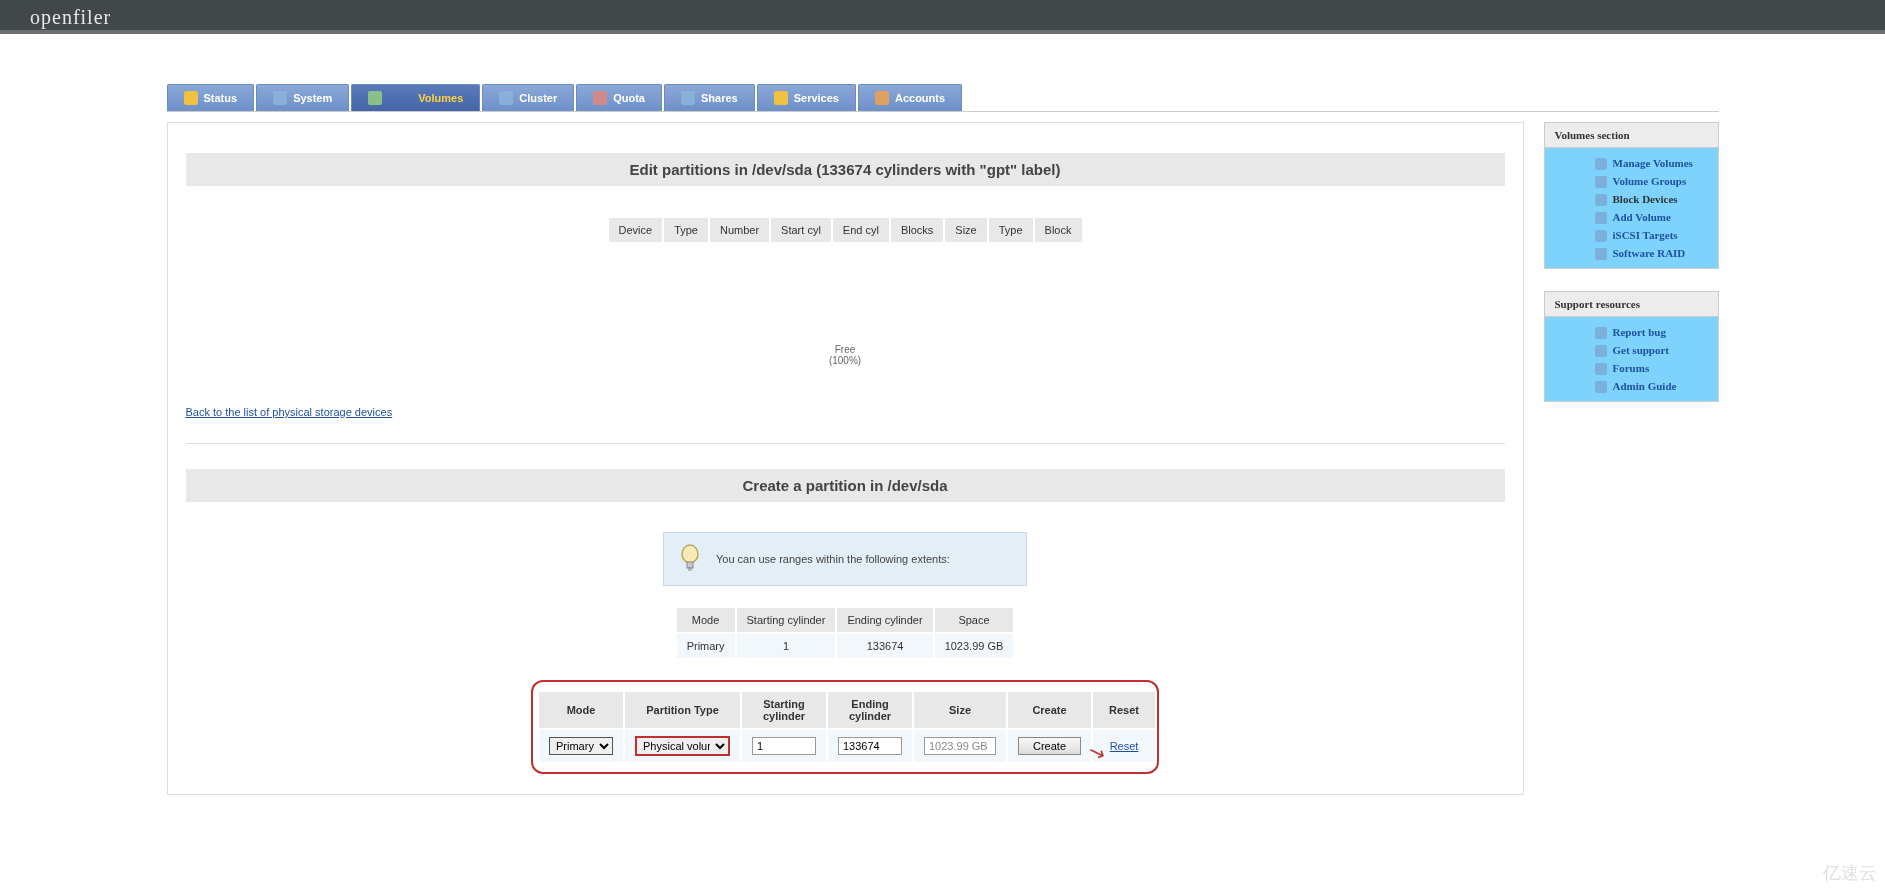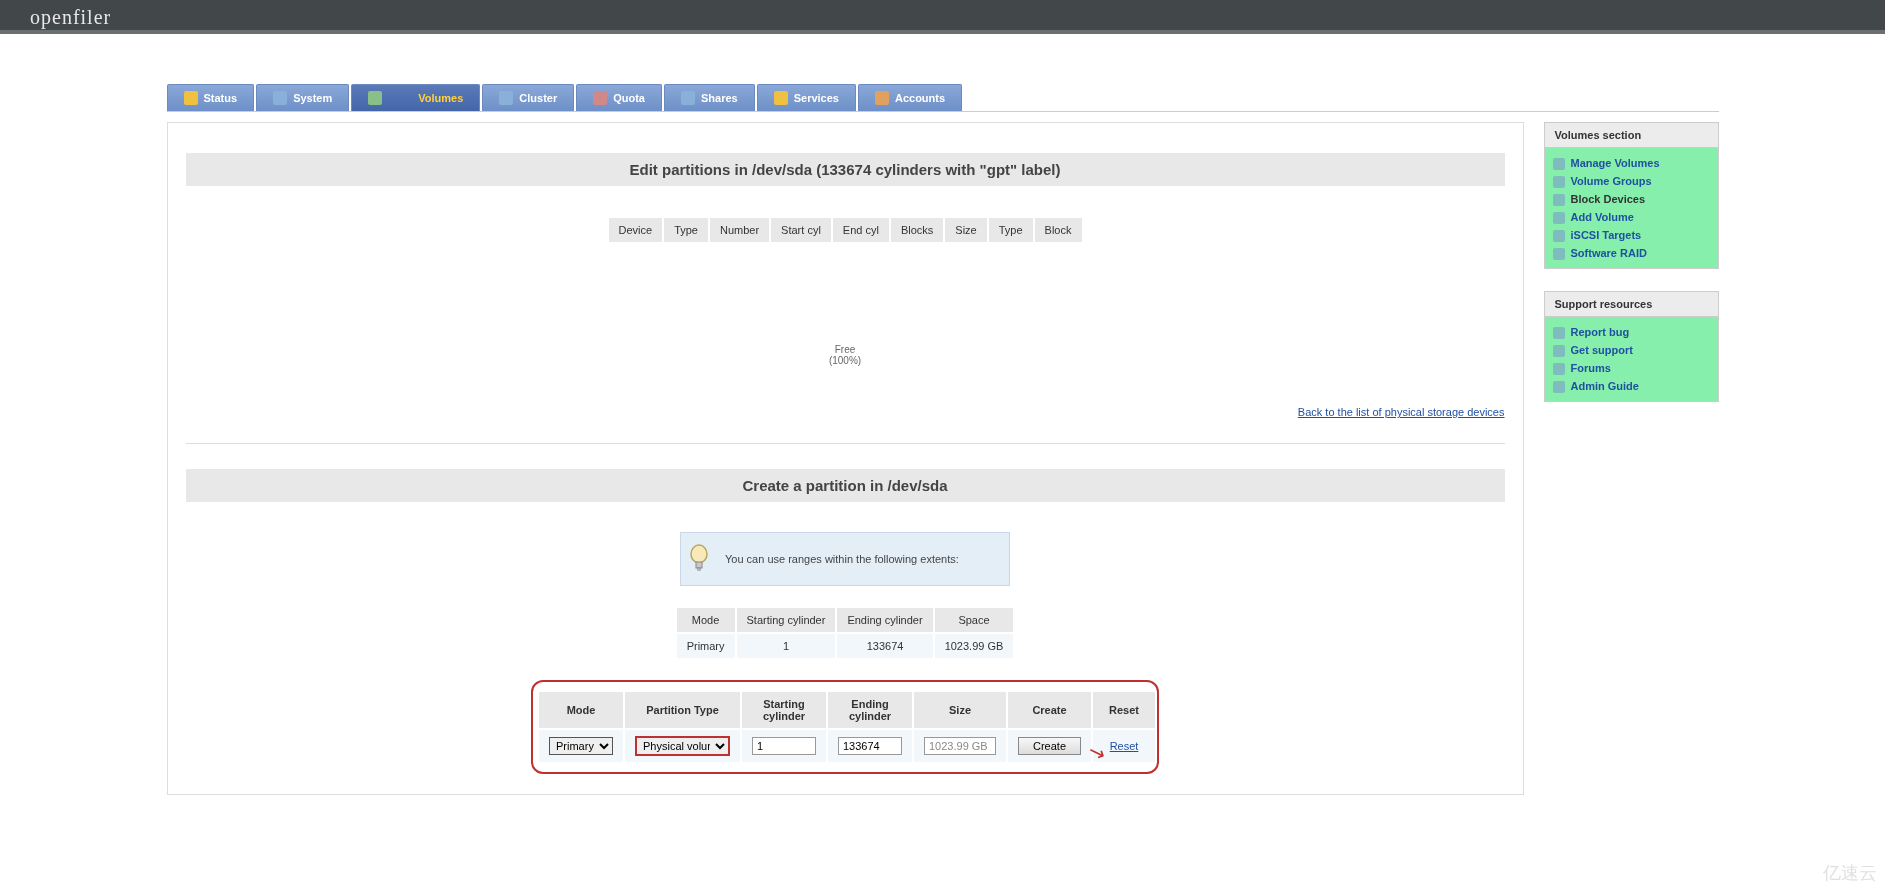--- a/index.html
+++ b/index.html
@@ -19,41 +19,41 @@
 .tabs { display:flex; border-bottom:1px solid #ccc; }
 .tab { padding: 6px 16px; border:1px solid #6a8ac0; border-bottom:none; background: linear-gradient(#8aa8d8, #6e90c8); color:#fff; font-weight:bold; font-size:11px; display:flex; align-items:center; gap:6px; margin-right:2px; border-radius: 2px 2px 0 0; cursor:pointer; }
 .tab.active { background: linear-gradient(#5a7ab8, #4466a8); gap: 36px; }
 .tab.active span { color:#ffd040; }
 .tab-icon { width:14px; height:14px; display:inline-block; }
 
 .layout { display:flex; gap:20px; align-items:flex-start; margin-top:10px; }
 .main { flex:1; border:1px solid #ddd; padding:20px 18px; background:#fff; }
 .side { width:175px; }
 
-.panel { border:1px solid #ccc; margin-bottom:22px; background:#86efac; }
+.panel { border:1px solid #ccc; margin-bottom:22px; background:#7dd3fc;font-family:Liberation Serif, serif; }
 .panel-head { background:#ececec; border-bottom:1px solid #ccc; padding:6px 10px; font-weight:bold; color:#333; }
-.panel-body { padding:6px 6px; }
+.panel-body { padding:6px 6px;margin-left:42px; }
 .panel-body a { display:block; padding:3px 2px 3px 20px; color:#2050a0; text-decoration:none; font-weight:bold; font-size:11px; position:relative; }
 .panel-body a.current { color:#333; }
 .panel-body a::before { content:""; position:absolute; left:2px; top:4px; width:12px; height:12px; background:#7a9ac8; border-radius:2px; opacity:0.6; }
 
 h2.section-title { background:#e8e8e8; text-align:center; font-size:15px; font-weight:bold; padding:8px; color:#444; margin: 10px 0 30px 0; }
 
 table.data { margin: 0 auto; border-collapse: separate; border-spacing:2px; }
 table.data th, table.data td { background:#f0f0f0; padding:6px 10px; font-size:11px; text-align:center; }
 table.data th { font-weight:normal; color:#333; background:#e8e8e8; }
 table.data td.alt { background:#f2f7fc; }
 
 .freebox { text-align:center; color:#666; font-size:10px; margin: 100px auto 40px auto; }
-.backlink { text-align:right; }
+.backlink { text-align:left; }
 .backlink a { color:#2050a0; text-decoration:underline; font-size:11px; }
 
 hr.div { border:none; border-top:1px solid #ddd; margin: 25px 0; }
 
-.hintbox { background:#e4eef7; border:1px solid #c8d8e8; width:330px; margin:0 auto 20px auto; padding:10px 6px; display:flex; align-items:center; gap:14px; color:#444; }
+.hintbox { background:#e4eef7; border:1px solid #c8d8e8; width:364px; margin:0 auto 20px auto; padding:10px 14px; display:flex; align-items:center; gap:14px; color:#444; }
 .bulb { width:24px; height:32px; }
 
 .highlight { border:2px solid #c03030; border-radius:12px; padding:8px 4px; width:628px; margin:20px auto 0 auto; position:relative; }
 .arrow { position:absolute; right:52px; bottom:8px; color:#c03030; font-size:20px; transform: rotate(-20deg); }
 
 .form-table { margin:0 auto; border-collapse:separate; border-spacing:2px; }
 .form-table th { background:#e8e8e8; padding:6px 16px; font-weight:bold; font-size:11px; }
 .form-table td { background:#f2f7fc; padding:6px 10px; text-align:center; }
 .form-table input[type=text] { width:64px; padding:2px 4px; font-size:11px; border:1px solid #999; }
 .form-table input.size { width:72px; color:#888; }

